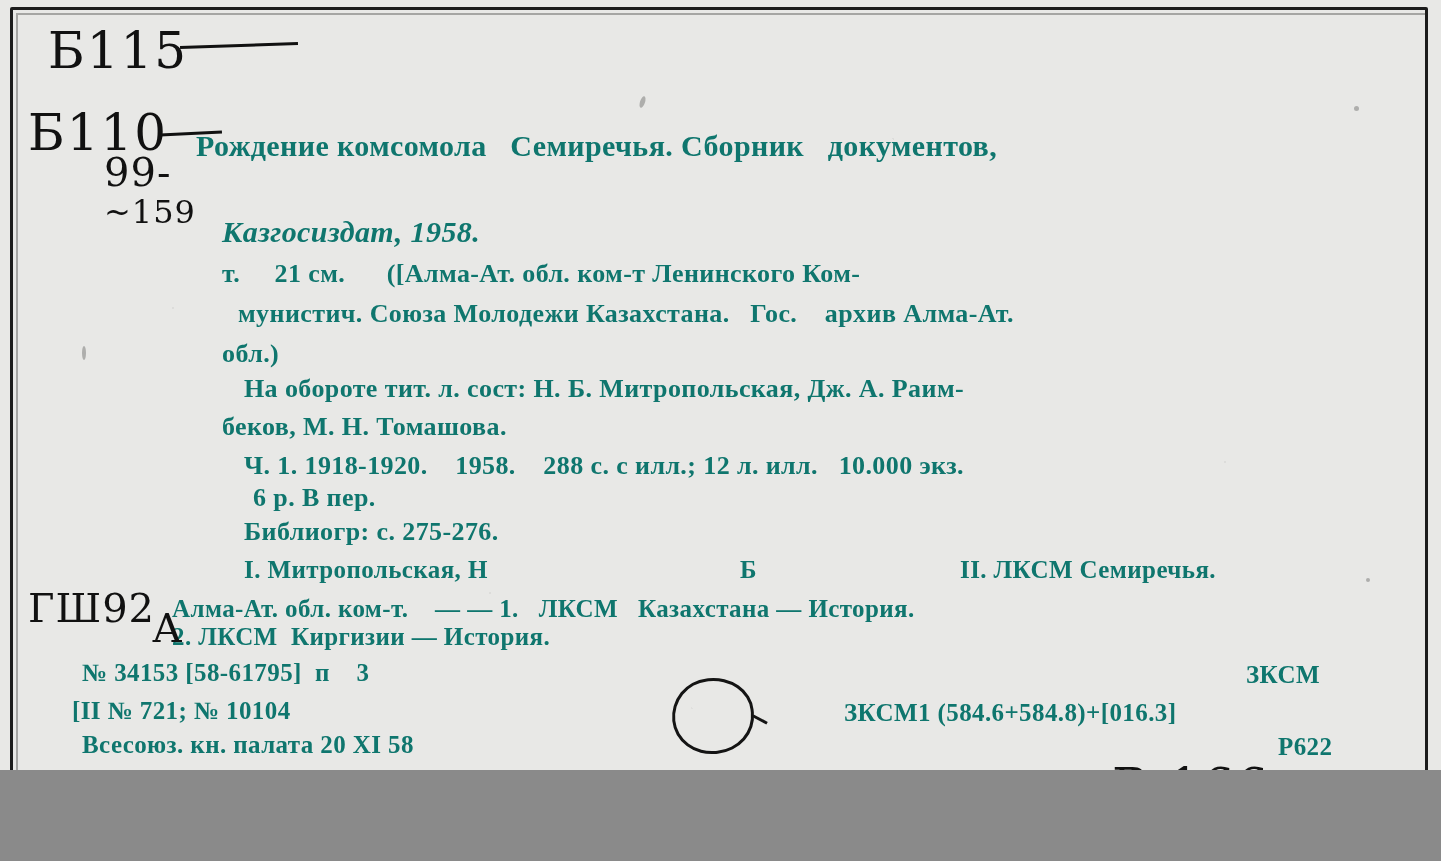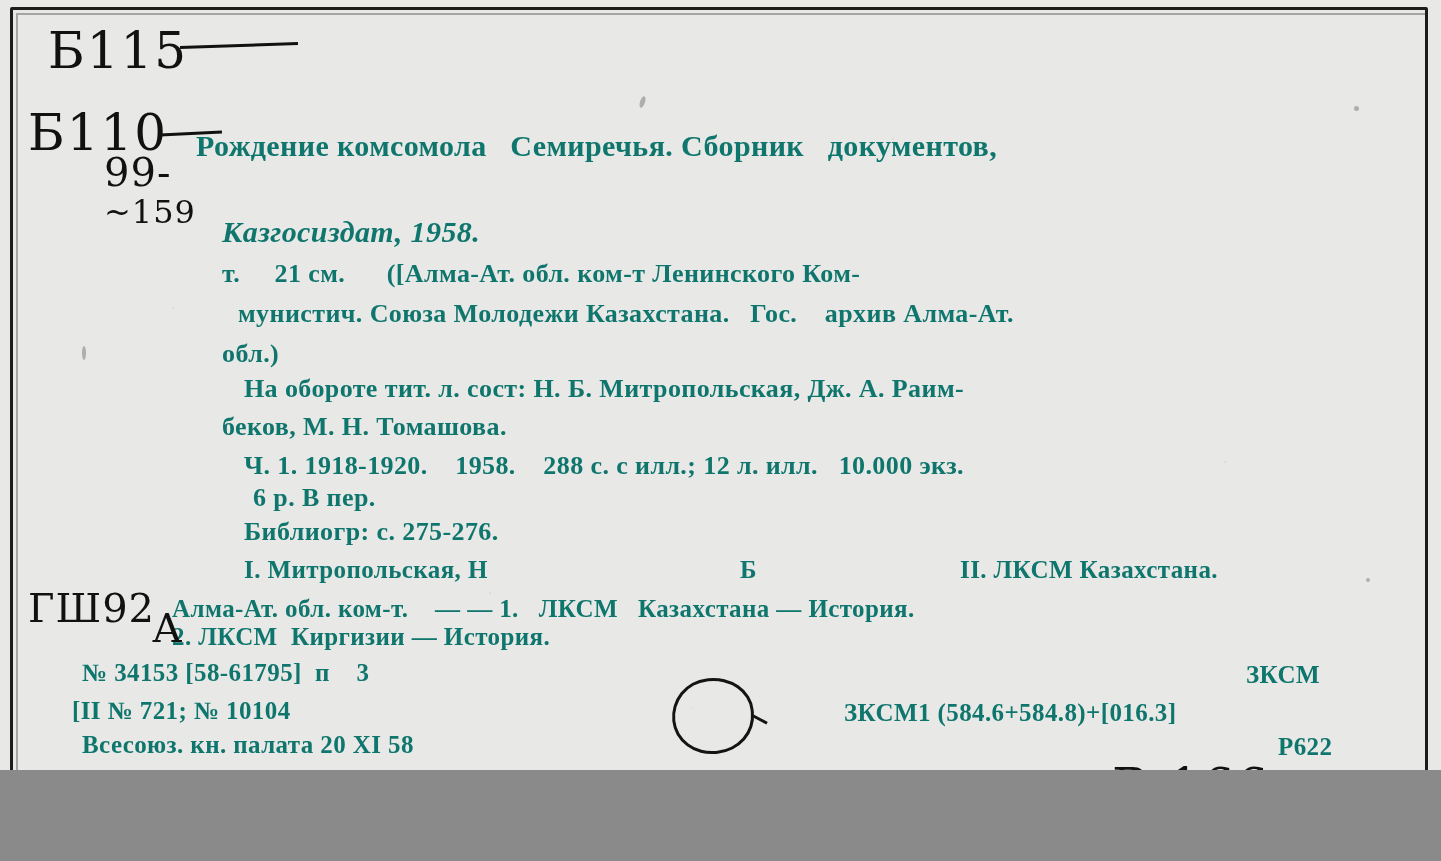--- a/index.html
+++ b/index.html
@@ -130,21 +130,21 @@
   <div class="print t-sub" style="left:244px; top:375px;">На обороте тит. л. сост: Н. Б. Митропольская, Дж. А. Раим-</div>
   <div class="print t-sub" style="left:222px; top:413px;">беков, М. Н. Томашова.</div>
 
   <div class="print t-sub" style="left:244px; top:452px;">Ч. 1. 1918-1920.    1958.    288 с. с илл.; 12 л. илл.   10.000 экз.</div>
   <div class="print t-sub" style="left:205px; top:484px;margin-left:48px;">6 р. В пер.</div>
 
   <div class="print t-sub" style="left:244px; top:518px;">Библиогр: с. 275-276.</div>
 
   <div class="print t-small" style="left:244px; top:557px;">I. Митропольская, Н</div>
   <div class="print t-small" style="left:740px; top:557px;">Б</div>
-  <div class="print t-small" style="left:960px; top:557px;">II. ЛКСМ Казахстана.</div>
+  <div class="print t-small" style="left:960px; top:557px;">II. ЛКСМ Семиречья.</div>
 
   <div class="print t-small" style="left:172px; top:596px;">Алма-Ат. обл. ком-т.    — — 1.   ЛКСМ   Казахстана — История.</div>
   <div class="print t-small" style="left:172px; top:624px;">2. ЛКСМ  Киргизии — История.</div>
 
   <div class="hand hand-md" style="left:28px; top:588px;">ГШ92</div>
   <div class="hand hand-md" style="left:152px; top:608px;">А</div>
 
   <div class="print t-small" style="left:82px; top:660px;">№ 34153 [58-61795]  п    3</div>
   <div class="print t-small" style="left:72px; top:698px;">[II № 721; № 10104</div>
   <div class="print t-small" style="left:82px; top:732px;">Всесоюз. кн. палата 20 XI 58</div>

